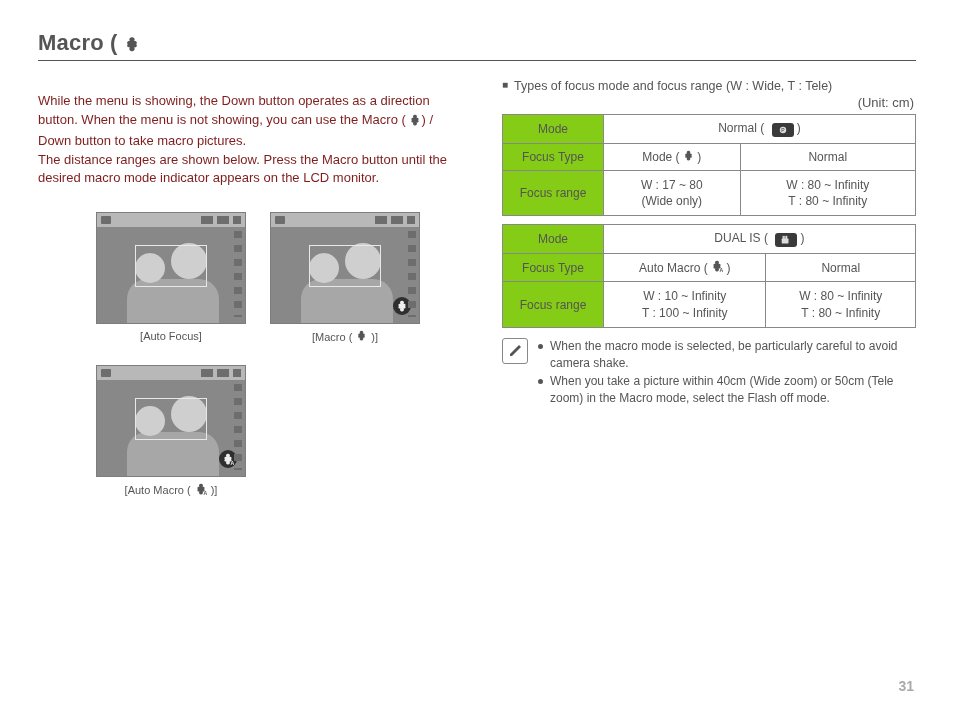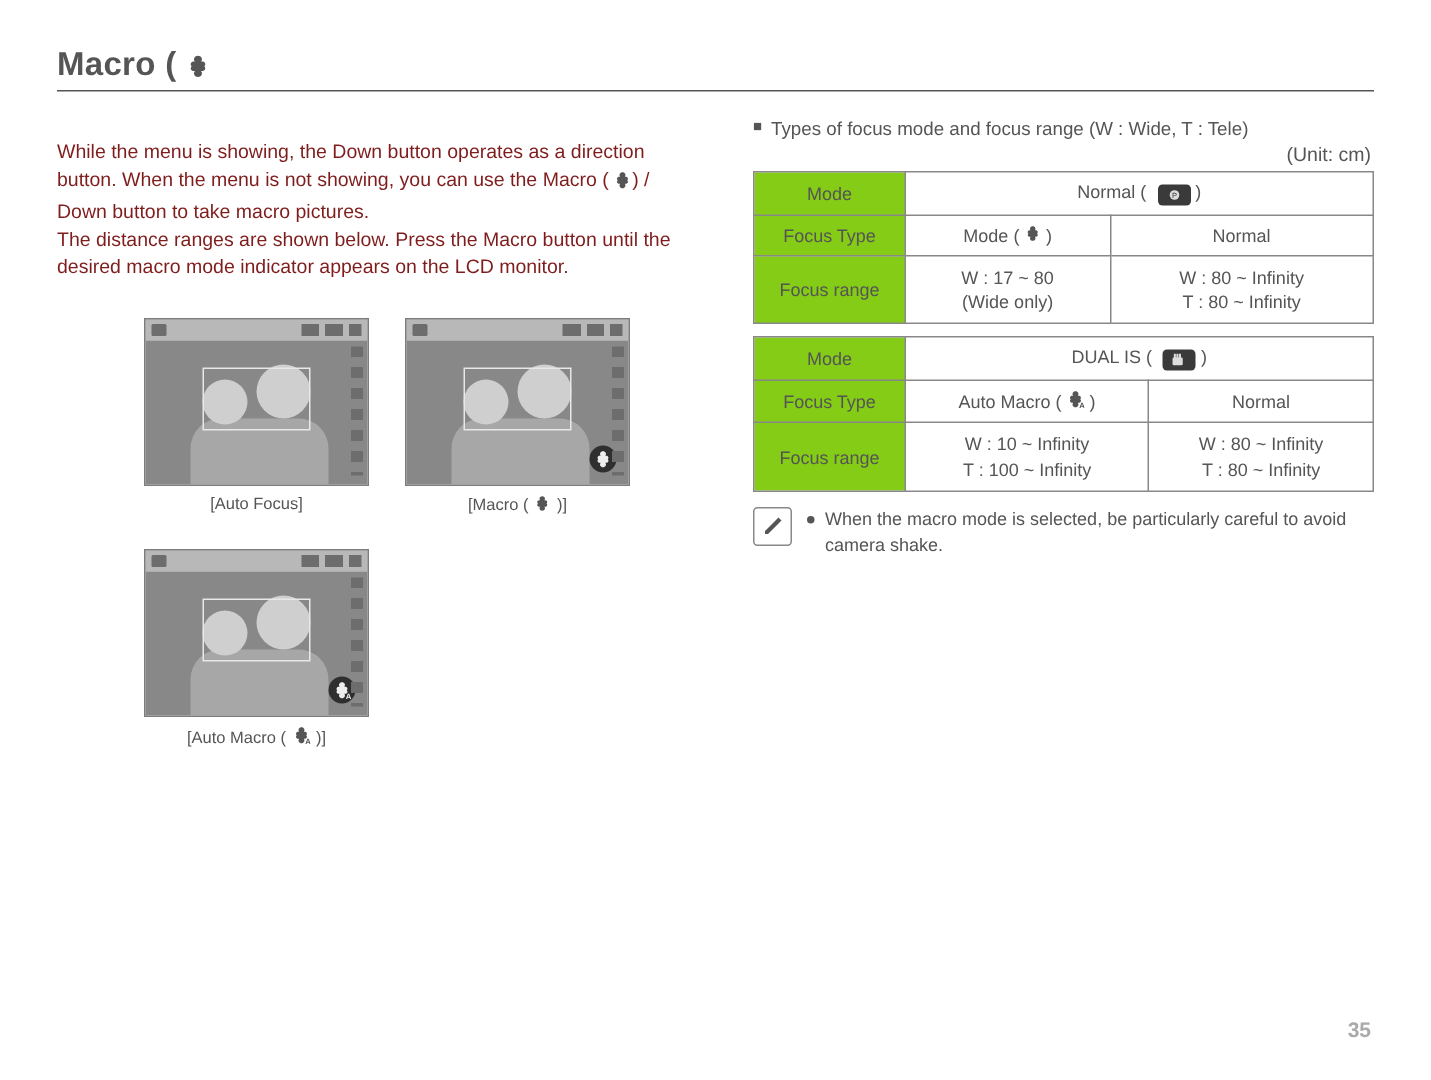--- a/index.html
+++ b/index.html
@@ -310,19 +310,20 @@
         </table>
 
       <div class="note-box">
         <div class="note-icon">
           <svg width="16" height="16" viewBox="0 0 16 16">
               <use href="#pencil" fill="#555"></use>
             </svg>
         </div>
         <ul class="note-list">
           <li>When the macro mode is selected, be particularly careful to avoid camera shake.</li>
+          <li>When you take a picture within 40cm (Wide zoom) or 50cm (Tele zoom) in the Macro mode, select the Flash off mode.</li>
         </ul>
       </div>
     </div>
   </div>
 </div>
 
-<div class="page-num">35</div>
+<div class="page-num">31</div>
 
 </body></html>

